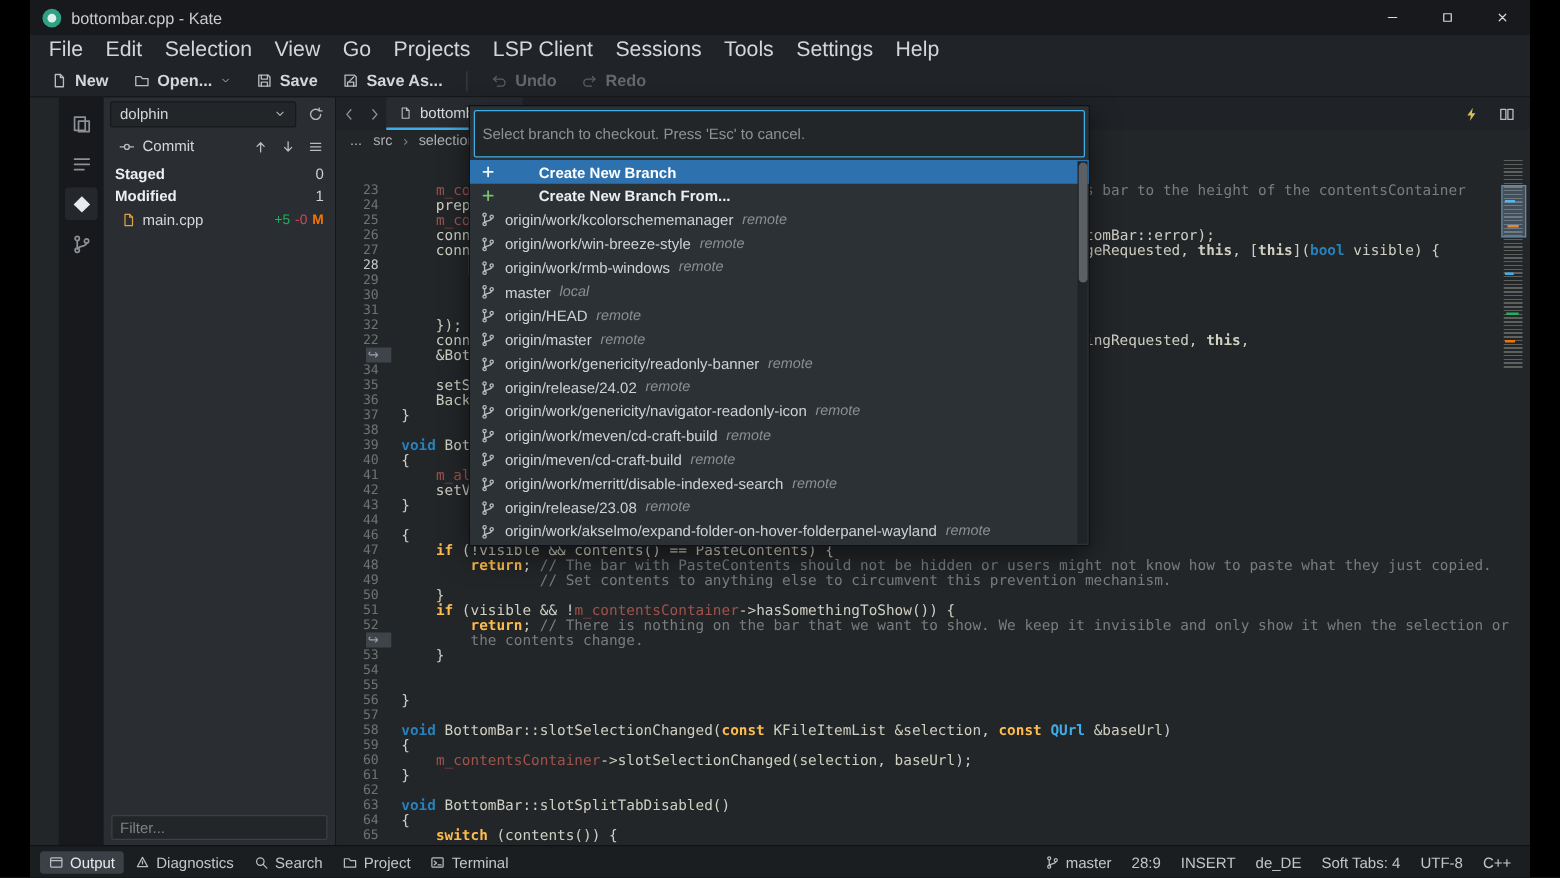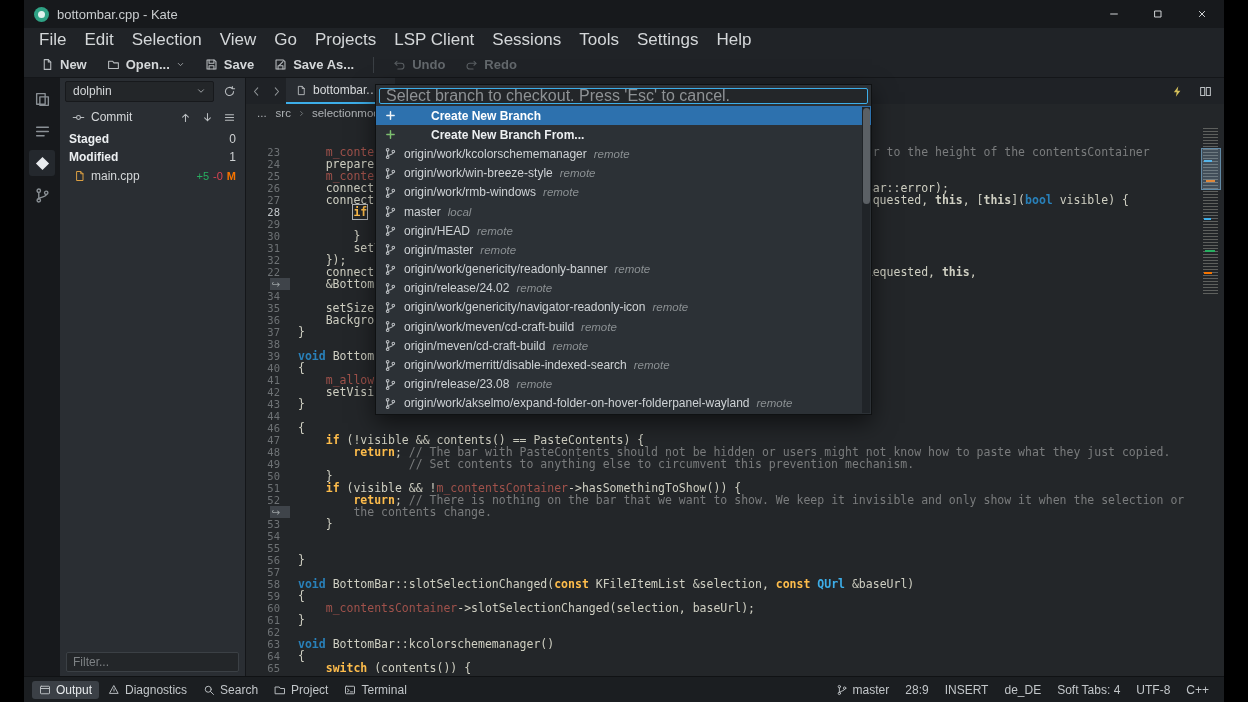--- a/index.html
+++ b/index.html
@@ -27,21 +27,21 @@
   .tool-btn.disabled { color:#63686c; }
   .tool-btn.disabled .ic { stroke:#5a5f63; }
   .tb-sep { width:1px; height:16px; background:#3a3f44; margin:0 8px; }
 
   
   .ic { width:13px; height:13px; stroke:#b9bdc0; fill:none; stroke-width:1.3; stroke-linecap:round; stroke-linejoin:round; display:block; flex:none; }
   .wic { width:12px; height:12px; stroke:#d7dadc; }
   .caret path { stroke:#b9bdc0; }
 
   
-  .main { position:absolute; top:78px; bottom:26px; left:0; right:0; display:flex; }
+  .main { position:absolute; top:78px; bottom:26px; left:0; right:0; display:flex;padding-left:23px; }
 
   .iconstrip { width:36px; background:#17191c; display:flex; flex-direction:column; align-items:center; padding-top:8px; gap:6px; flex:none; }
   .strip-btn { width:26px; height:26px; display:flex; align-items:center; justify-content:center; border-radius:3px; }
   .strip-btn .ic { width:17px; height:17px; stroke:#8a9095; }
   .strip-btn.active { background:#24282d; }
   .strip-btn.active .ic { stroke:#eceff1; }
 
   .gitpanel { width:186px; background:#2a2e33; border-right:1px solid #141619; position:relative; font-size:12px; color:#d4d7d9; flex:none; }
   .gp-row { display:flex; align-items:center; height:26px; padding:0 5px; gap:4px; }
   .combo { flex:1; height:21px; background:#232629; border:1px solid #17191c; border-radius:2px; display:flex; align-items:center; padding:0 7px; gap:4px; }
@@ -97,21 +97,21 @@
   
   .statusbar { position:absolute; left:0; right:0; bottom:0; height:26px; background:#1b1e21; border-top:1px solid #101214; display:flex; align-items:center; font-size:12px; color:#c2c6c9; padding:0 8px; }
   #status-left { display:flex; gap:2px; }
   #status-right { margin-left:auto; display:flex; gap:2px; }
   .st-item { display:flex; align-items:center; gap:5px; padding:2px 7px; border-radius:3px; white-space:nowrap; }
   .st-item.active { background:#3b4046; color:#e6e9eb; }
   .st-item .ic { width:12px; height:12px; }
 
   
   .popup { position:absolute; left:375px; top:84px; width:497px; background:#2c3136; border:1px solid #0f1112; box-shadow:0 8px 22px rgba(0,0,0,.55); z-index:50; }
-  .popup-input { display:block; width:calc(100% - 6px); margin:3px auto 2px; height:16px; background:#232629; border:1px solid #3daee9; border-radius:2px; color:#9fa3a6; font-size:16px; padding:0 6px; font-family:"Liberation Sans", sans-serif; }
+  .popup-input { display:block; width:calc(100% - 6px); margin:3px auto 2px; height:38px; background:#232629; border:1px solid #3daee9; border-radius:2px; color:#9fa3a6; font-size:12px; padding:0 6px; font-family:"Liberation Sans", sans-serif; }
   .popup-input::placeholder { color:#8e9295; }
   .branch-list { position:relative; padding-bottom:1px; }
   .branch-row { height:19.2px; display:flex; align-items:center; gap:7px; padding:0 8px; font-size:12px; color:#ced2d5; }
   .branch-row.action { font-weight:bold; color:#eceff1;gap:34px; }
   .branch-row.selected { background:#2d71ae; color:#fff; }
   .branch-row.selected .ic * { stroke:#f2f6f8; }
   .branch-badge { font-style:italic; color:#8b9093; font-size:11.5px; }
   .ic.plus path { stroke:#7cbf6f; stroke-width:1.8; }
   .popup-track { position:absolute; top:1px; bottom:1px; right:1px; width:8px; background:#202428; }
   .popup-thumb { position:absolute; top:1px; right:0.5px; width:7px; height:96px; background:#5b6065; border-radius:3.5px; }
@@ -379,21 +379,21 @@
           <div class="code-row"><div class="gutter">53</div><div class="code-text"><span class="s-p">    }</span></div></div>
           <div class="code-row"><div class="gutter">54</div><div class="code-text"></div></div>
           <div class="code-row"><div class="gutter">55</div></div>
           <div class="code-row"><div class="gutter">56</div><div class="code-text"><span class="s-p">}</span></div></div>
           <div class="code-row"><div class="gutter">57</div><div class="code-text"></div></div>
           <div class="code-row"><div class="gutter">58</div><div class="code-text"><span class="s-t">void</span><span class="s-p"> BottomBar::slotSelectionChanged(</span><span class="s-f">const</span><span class="s-p"> KFileItemList &amp;selection, </span><span class="s-f">const</span><span class="s-p"> </span><span class="s-cl">QUrl</span><span class="s-p"> &amp;baseUrl)</span></div></div>
           <div class="code-row"><div class="gutter">59</div><div class="code-text"><span class="s-p">{</span></div></div>
           <div class="code-row"><div class="gutter">60</div><div class="code-text"><span class="s-p">    </span><span class="s-m">m_contentsContainer</span><span class="s-p">-&gt;slotSelectionChanged(selection, baseUrl);</span></div></div>
           <div class="code-row"><div class="gutter">61</div><div class="code-text"><span class="s-p">}</span></div></div>
           <div class="code-row"><div class="gutter">62</div><div class="code-text"></div></div>
-          <div class="code-row"><div class="gutter">63</div><div class="code-text"><span class="s-t">void</span><span class="s-p"> BottomBar::kcolorschememanager()</span></div></div>
+          <div class="code-row"><div class="gutter">63</div><div class="code-text"><span class="s-t">void</span><span class="s-p"> BottomBar::slotSplitTabDisabled()</span></div></div>
           <div class="code-row"><div class="gutter">64</div><div class="code-text"><span class="s-p">{</span></div></div>
           <div class="code-row"><div class="gutter">65</div><div class="code-text"><span class="s-p">    </span><span class="s-f">switch</span><span class="s-p"> (contents()) {</span></div></div>
         </div>
       <div class="minimap">
         <div class="mm-marks"></div>
         <div class="mm-speck" style="top:38px;left:4px;width:8px;background:#3daee9"></div>
         <div class="mm-speck" style="top:58px;left:6px;width:9px;background:#f67400"></div>
         <div class="mm-speck" style="top:96px;left:4px;width:7px;background:#3daee9"></div>
         <div class="mm-speck" style="top:128px;left:5px;width:10px;background:#27ae60"></div>
         <div class="mm-speck" style="top:150px;left:4px;width:8px;background:#f67400"></div>

